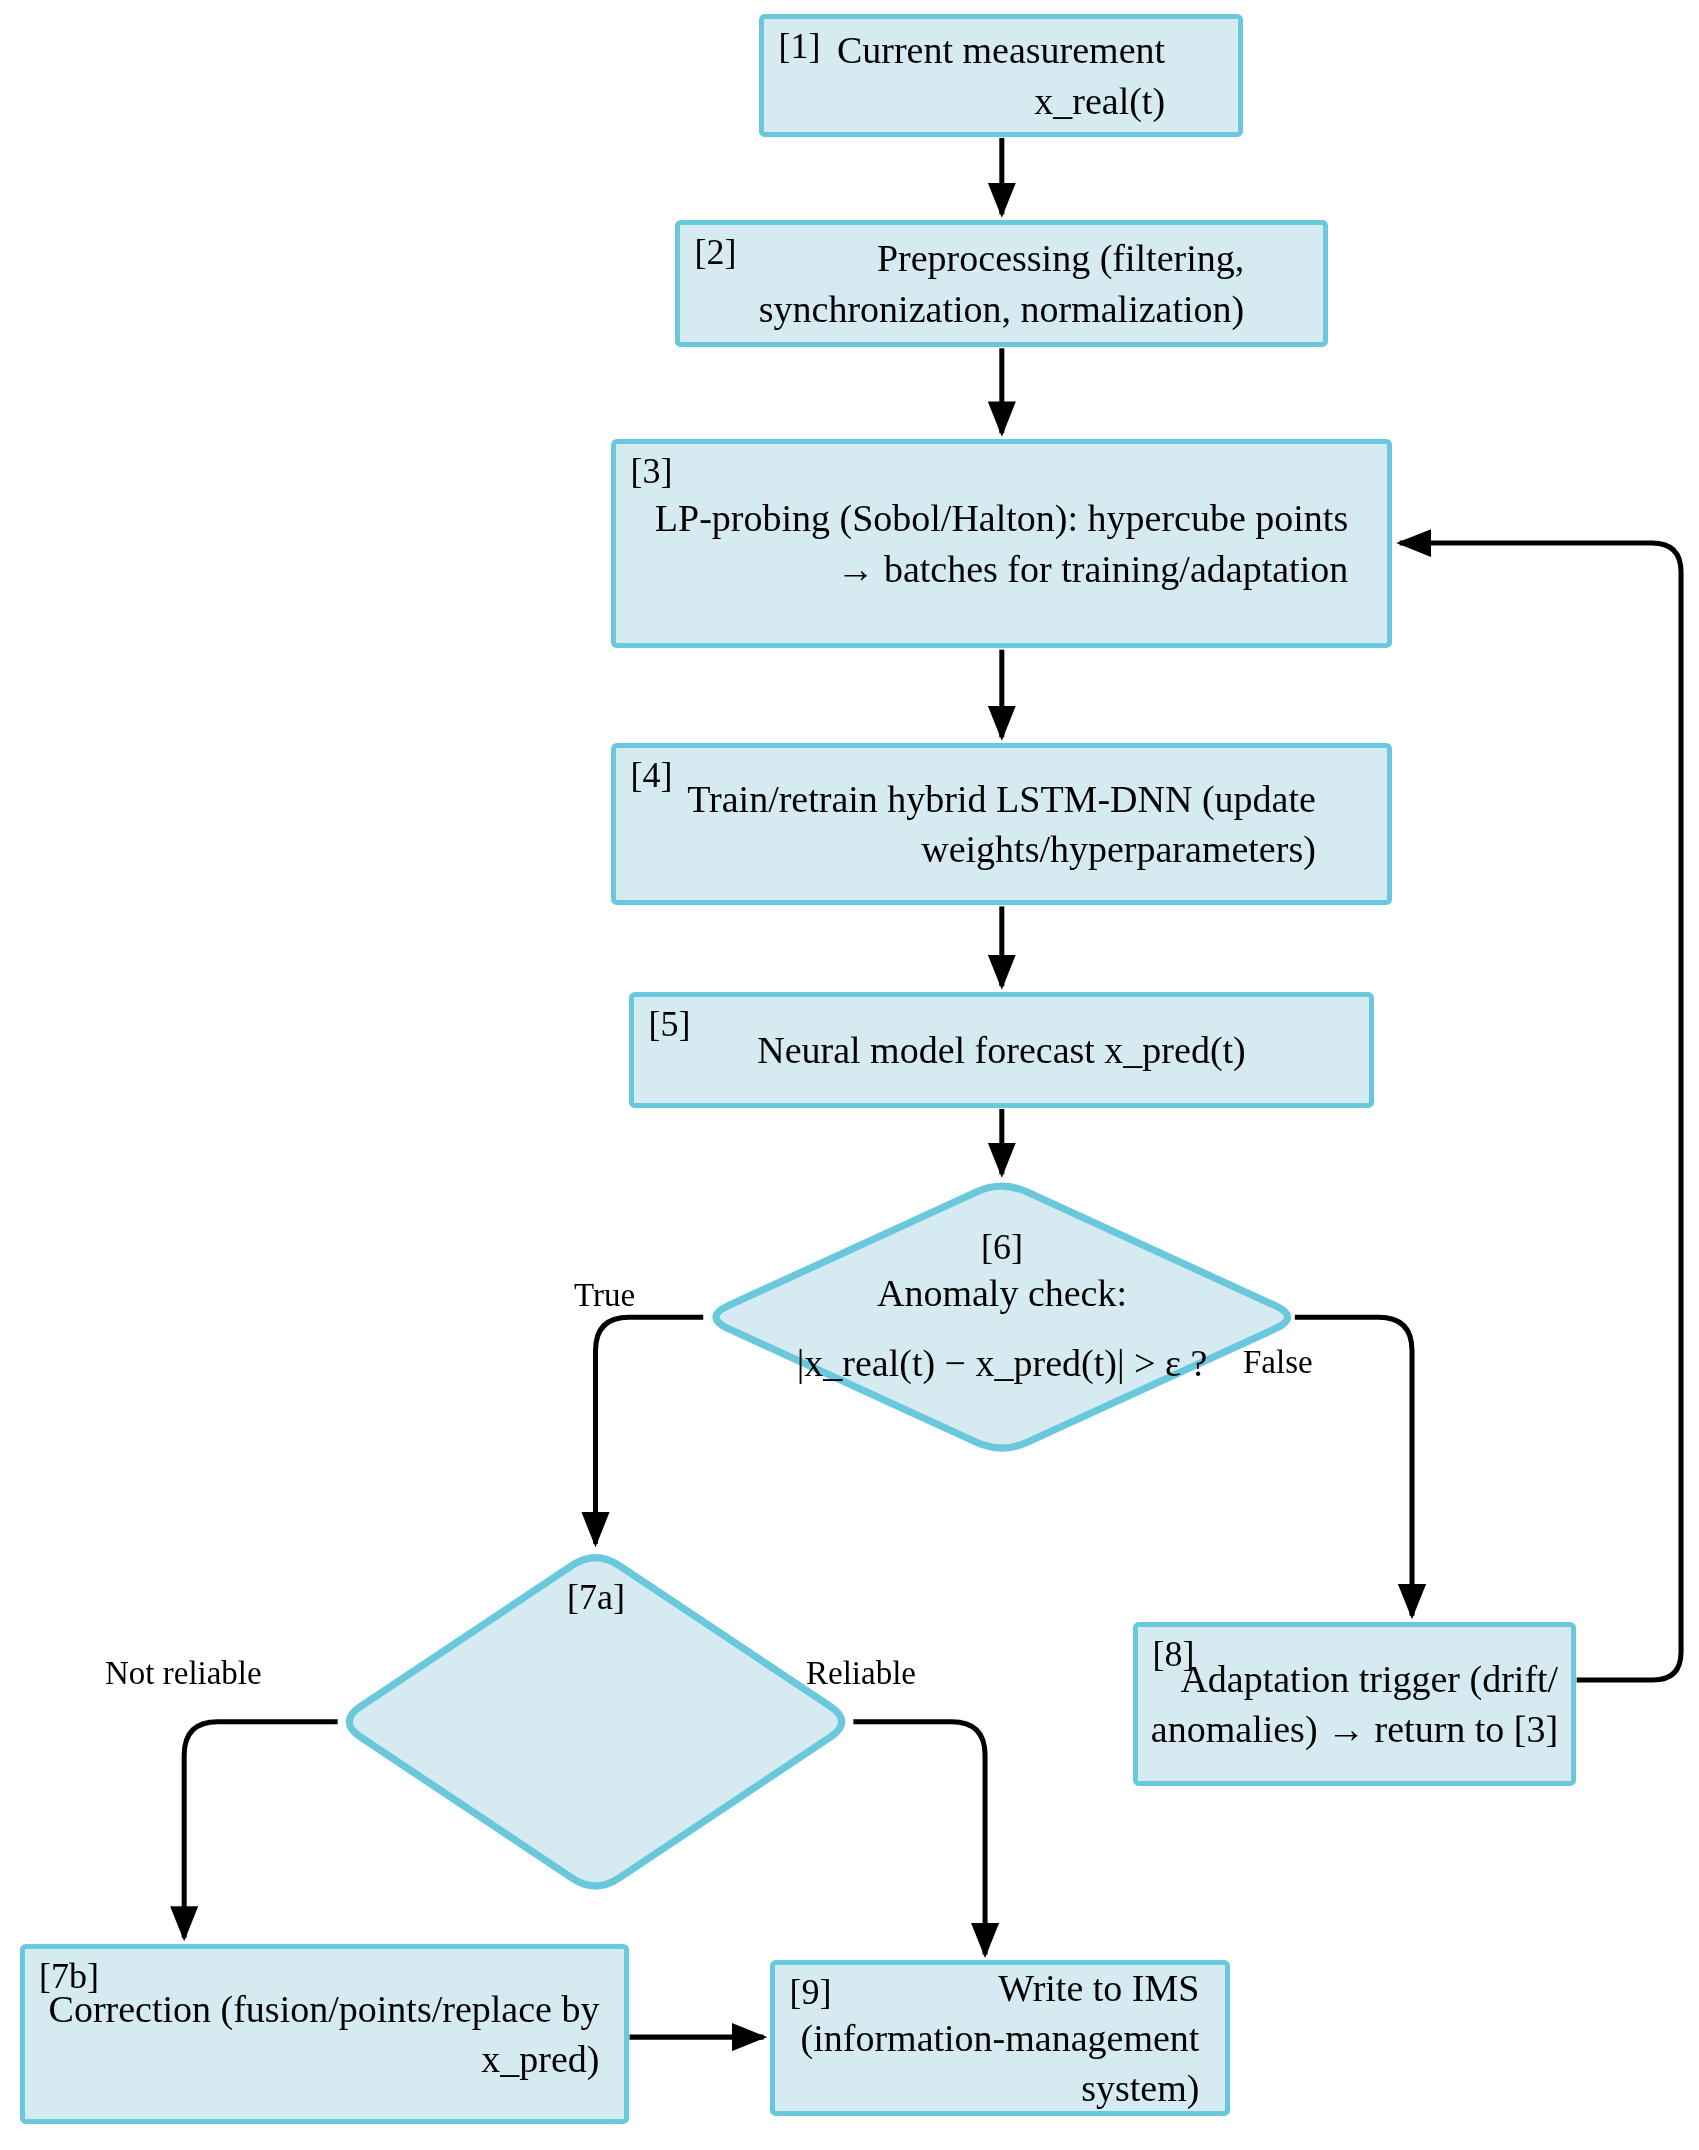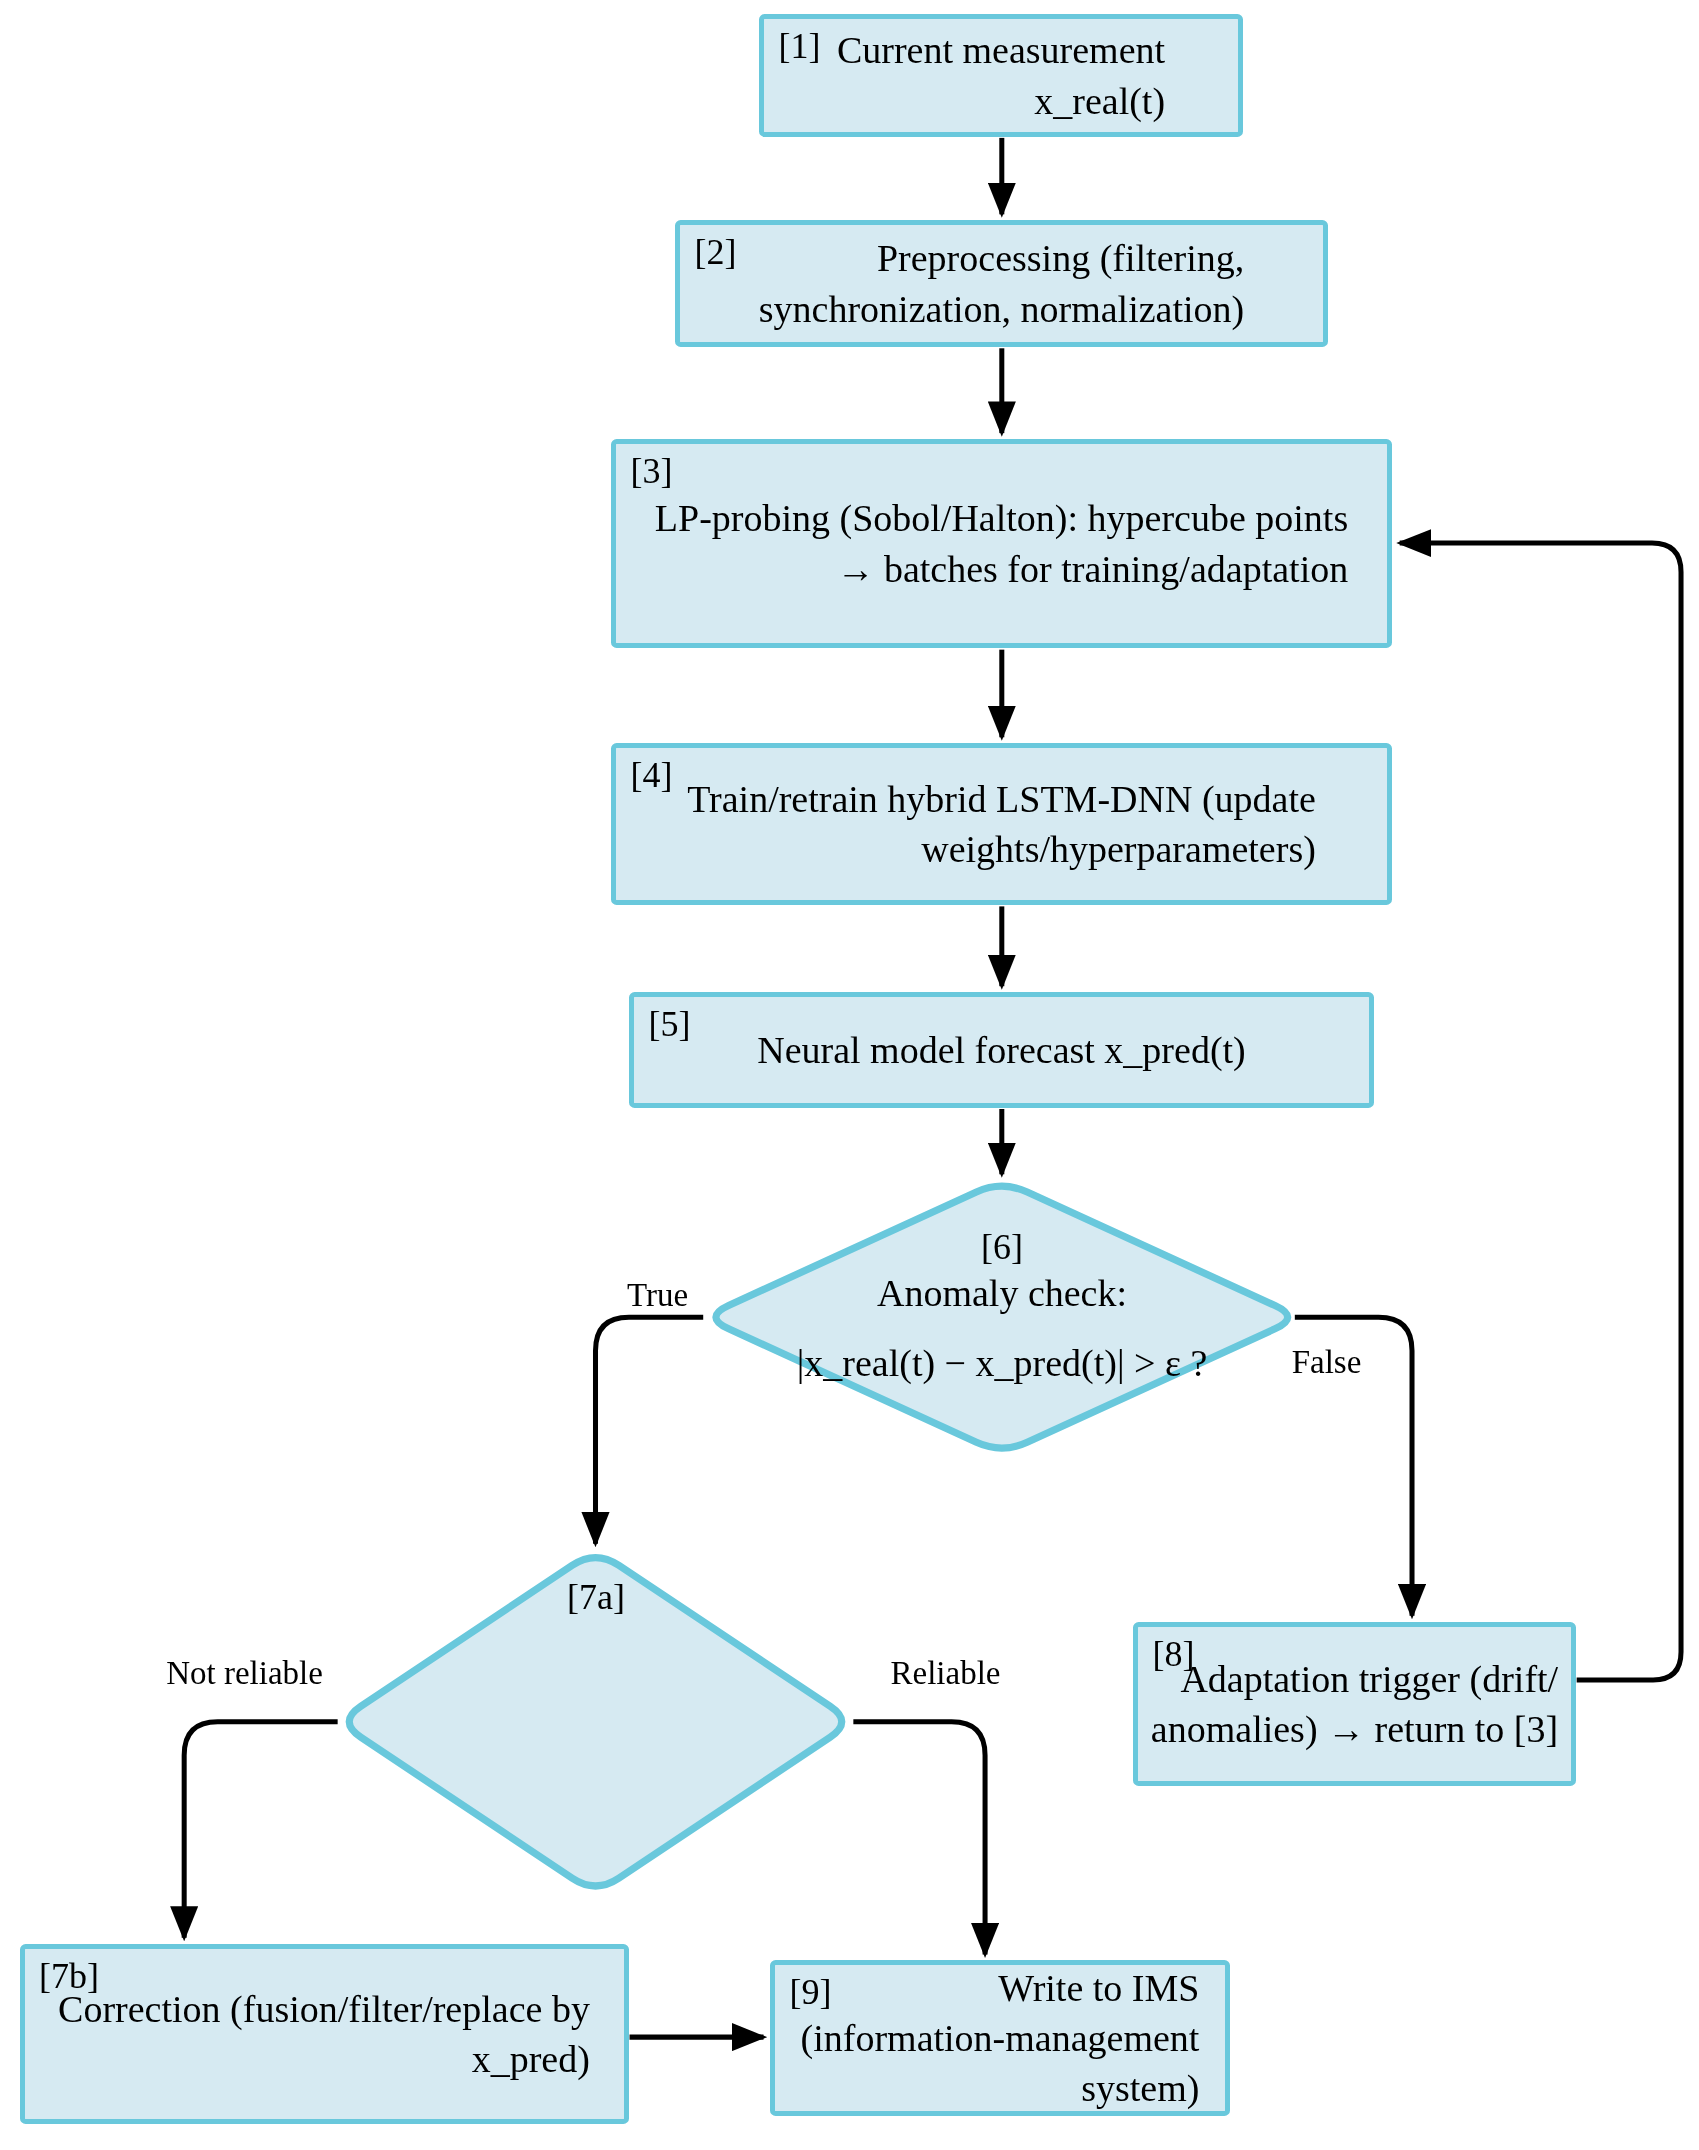--- a/index.html
+++ b/index.html
@@ -47,21 +47,20 @@
   }
   .dlabel {
     position: absolute;
     text-align: center;
     font-size: 38px;
     line-height: 1.84;
     white-space: pre-line;
   }
   .branch-label {
     position: absolute;
-    text-align: center;
     font-size: 33px;
     line-height: 1.25;
     white-space: nowrap;
   }
 </style>
 </head>
 <body>
 
 <div id="canvas">
 
@@ -122,21 +121,21 @@
   </div>
 
   <div class="node" style="left:1133px; top:1622px; width:443px; height:164px;">
     <span class="tag">[8]</span>
     <div class="node-text">Adaptation trigger (drift/
 anomalies) → return to [3]</div>
   </div>
 
   <div class="node" style="left:19.5px; top:1944px; width:609px; height:180px;">
     <span class="tag">[7b]</span>
-    <div class="node-text">Correction (fusion/filter/replace by
+    <div class="node-text">Correction (fusion/points/replace by
 x_pred)</div>
   </div>
 
   <div class="node" style="left:770px; top:1960px; width:460px; height:156px;">
     <span class="tag">[9]</span>
     <div class="node-text">Write to IMS
 (information-management
 system)</div>
   </div>
 

